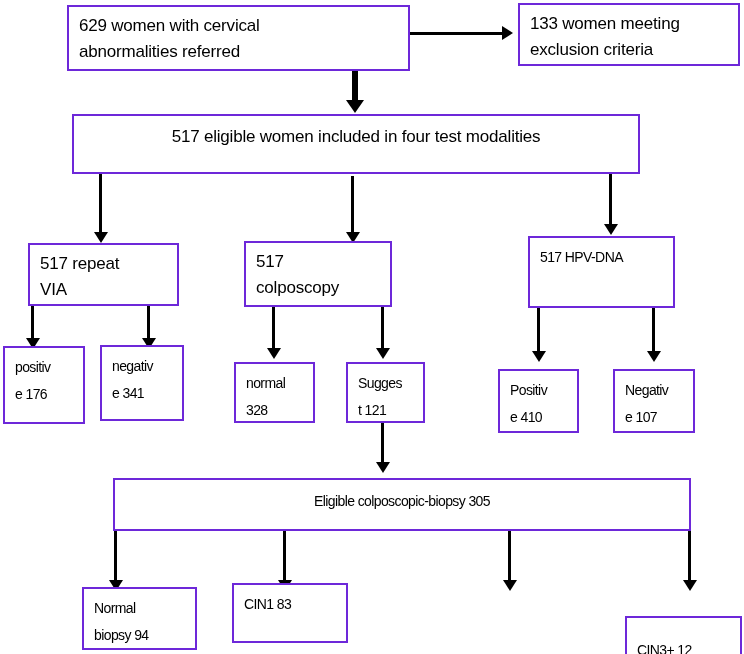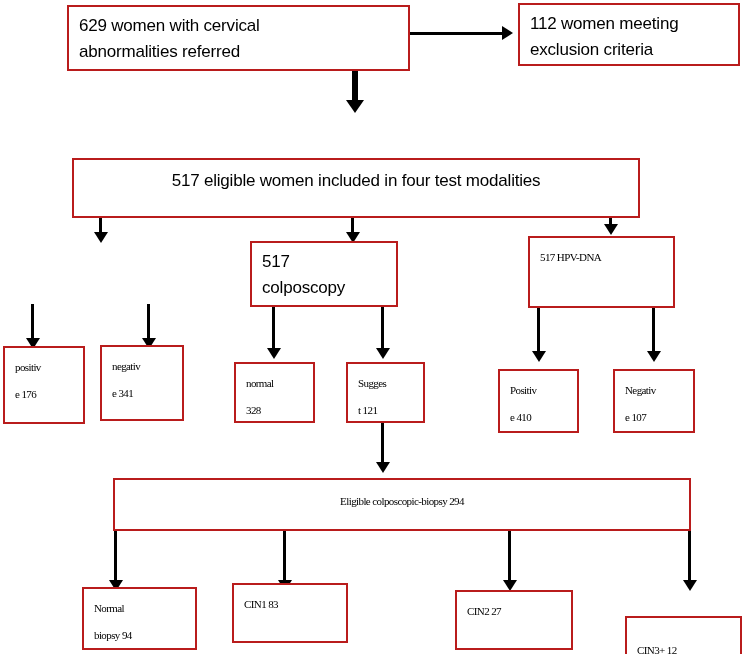--- a/index.html
+++ b/index.html
@@ -11,21 +11,21 @@
     position: relative;
     width: 744px;
     height: 654px;
     background: #ffffff;
     overflow: hidden;
     font-family: "Liberation Sans", sans-serif;
   }
   .box {
     position: absolute;
     box-sizing: border-box;
-    border: 2px solid #b91c1c;
+    border: 2px solid #6d28d9;
     background: #ffffff;
     color: #000000;
     display: flex;
     align-items: flex-start;
     justify-content: flex-start;
     z-index: 3;
   }
   .box .txt {
     display: block;
     width: 100%;
@@ -33,22 +33,22 @@
   }
   
   .fam-a {
     font-family: "Liberation Sans", sans-serif;
     font-size: 17px;
     line-height: 26px;
     letter-spacing: -0.2px;
   }
   
   .fam-b {
-    font-family: Liberation Serif, serif;
-    font-size: 11px;
+    font-family: Liberation Sans, sans-serif;
+    font-size: 14px;
     line-height: 27px;
     letter-spacing: -0.6px;
   }
   .pad-l { padding: 6px 0 0 10px; }
   .pad-c { padding: 8px 0 0 0; text-align: center; }
 
   
   .vline, .hline {
     position: absolute;
     background: #000000;
@@ -85,42 +85,46 @@
 
   <div class="box fam-a pad-l" style="left:67px; top:5px; width:343px; height:66px;">
     <span class="txt">629 women with cervical
 abnormalities referred</span>
   </div>
 
   <div class="hline" style="left:409px; top:32px; width:94px; height:3px;"></div>
   <div class="arrowright" style="left:502px; top:26px;"></div>
 
   <div class="box fam-a pad-l" style="left:518px; top:3px; width:222px; height:63px;">
-    <span class="txt">112 women meeting
+    <span class="txt">133 women meeting
 exclusion criteria</span>
   </div>
 
   <div class="vline" style="left:352px; top:69px; width:6px; height:35px;"></div>
   <div class="arrowdown thick" style="left:346px; top:100px;"></div>
 
-  <div class="box fam-a pad-c" style="left:72px; top:114px; width:568px; height:60px;margin-top:44px;">
+  <div class="box fam-a pad-c" style="left:72px; top:114px; width:568px; height:60px;">
     <span class="txt">517 eligible women included in four test modalities</span>
   </div>
 
   <div class="vline" style="left:99px; top:174px; width:3px; height:62px;"></div>
   <div class="arrowdown" style="left:94px; top:232px;"></div>
 
   <div class="vline" style="left:351px; top:176px; width:3px; height:60px;"></div>
   <div class="arrowdown" style="left:346px; top:232px;"></div>
 
   <div class="vline" style="left:609px; top:174px; width:3px; height:56px;"></div>
   <div class="arrowdown" style="left:604px; top:224px;"></div>
 
-
-  <div class="box fam-a pad-l" style="left:250px; top:241px; width:148px; height:66px;">
+  <div class="box fam-a pad-l" style="left:28px; top:243px; width:151px; height:63px;">
+    <span class="txt">517 repeat
+VIA</span>
+  </div>
+
+  <div class="box fam-a pad-l" style="left:244px; top:241px; width:148px; height:66px;">
     <span class="txt">517
 colposcopy</span>
   </div>
 
   <div class="box fam-b pad-l" style="left:528px; top:236px; width:147px; height:72px;">
     <span class="txt">517 HPV-DNA</span>
   </div>
 
   <div class="vline" style="left:31px; top:304px; width:3px; height:39px;"></div>
   <div class="arrowdown" style="left:26px; top:338px;"></div>
@@ -167,21 +171,21 @@
 
   <div class="box fam-b pad-l" style="left:613px; top:369px; width:82px; height:64px;">
     <span class="txt">Negativ
 e 107</span>
   </div>
 
   <div class="vline" style="left:381px; top:421px; width:3px; height:47px;"></div>
   <div class="arrowdown" style="left:376px; top:462px;"></div>
 
   <div class="box fam-b pad-c" style="left:113px; top:478px; width:578px; height:53px;">
-    <span class="txt">Eligible colposcopic-biopsy 294</span>
+    <span class="txt">Eligible colposcopic-biopsy 305</span>
   </div>
 
   <div class="vline" style="left:114px; top:529px; width:3px; height:56px;"></div>
   <div class="arrowdown" style="left:109px; top:580px;"></div>
 
   <div class="vline" style="left:283px; top:529px; width:3px; height:56px;"></div>
   <div class="arrowdown" style="left:278px; top:580px;"></div>
 
   <div class="vline" style="left:508px; top:529px; width:3px; height:56px;"></div>
   <div class="arrowdown" style="left:503px; top:580px;"></div>
@@ -191,21 +195,18 @@
 
   <div class="box fam-b pad-l" style="left:82px; top:587px; width:115px; height:63px;">
     <span class="txt">Normal
 biopsy 94</span>
   </div>
 
   <div class="box fam-b pad-l" style="left:232px; top:583px; width:116px; height:60px;">
     <span class="txt">CIN1 83</span>
   </div>
 
-  <div class="box fam-b pad-l" style="left:455px; top:590px; width:118px; height:60px;">
-    <span class="txt">CIN2 27</span>
-  </div>
 
   <div class="box fam-b pad-l" style="left:625px; top:616px; width:117px; height:63px;align-items:center;">
     <span class="txt">CIN3+ 12</span>
   </div>
 
 </div>
 
 </body></html>

